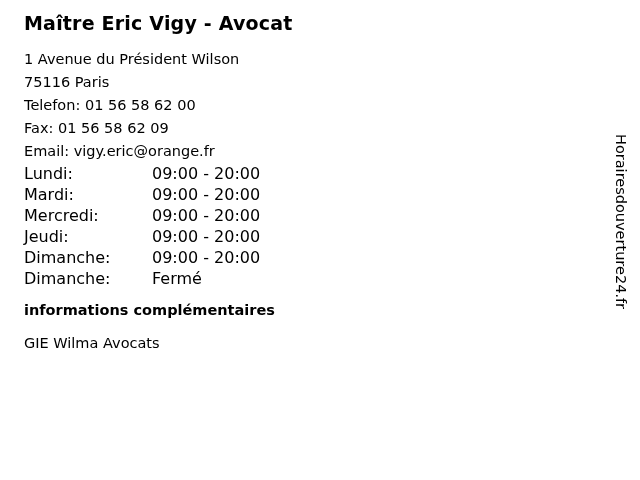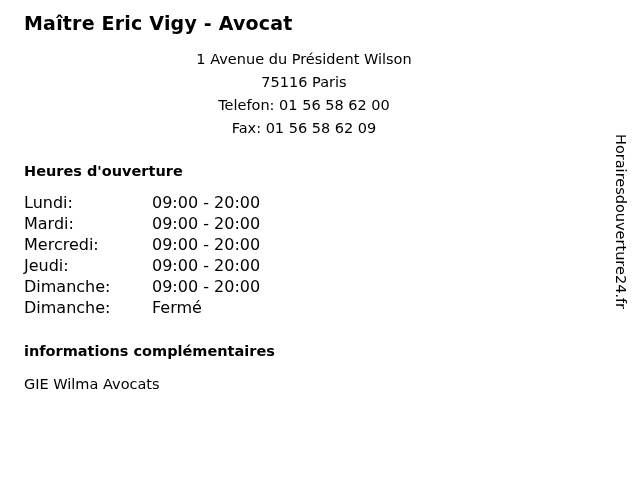--- a/index.html
+++ b/index.html
@@ -32,21 +32,20 @@
     font-size: 19px;
     font-weight: bold;
     letter-spacing: 0.2px;
     margin: 0 0 14px 0;
     line-height: 22px;
   }
   .addr-line {
     font-size: 14.5px;
     line-height: 23px;
     white-space: nowrap;
-    text-align: center;
   }
   .section-head {
     font-size: 14.5px;
     font-weight: bold;
     margin-top: 22px;
     margin-bottom: 12px;
     line-height: 18px;
   }
   table.hours {
     border-collapse: collapse;
@@ -62,21 +61,21 @@
     width: 124px;
     padding-right: 4px;
   }
   table.hours td.time {
     width: 160px;
     margin-top: 8px;
   }
   .extra-head {
     font-size: 14.5px;
     font-weight: bold;
-    margin-top: 24px;
+    margin-top: 12px;
     margin-bottom: 14px;
     line-height: 18px;
   }
   .extra-text {
     font-size: 14.5px;
     line-height: 20px;
     margin-top: 8px;
   }
   .sidebar-vertical {
     position: absolute;
@@ -104,23 +103,23 @@
 
   <div class="content">
 
     <h1 class="title">Maître Eric Vigy - Avocat</h1>
 
     <div class="address-block">
       <div class="addr-line">1 Avenue du Président Wilson</div>
       <div class="addr-line">75116 Paris</div>
       <div class="addr-line">Telefon: 01 56 58 62 00</div>
       <div class="addr-line">Fax: 01 56 58 62 09</div>
+      <div class="addr-line">Email: vigy.eric@orange.fr</div>
     </div>
 
-    <div class="section-head">Heures d'ouverture</div>
 
     <table class="hours">
       <tbody>
         <tr>
           <td class="day">Lundi:</td>
           <td class="time">09:00 - 20:00</td>
         </tr>
         <tr>
           <td class="day">Mardi:</td>
           <td class="time">09:00 - 20:00</td>

